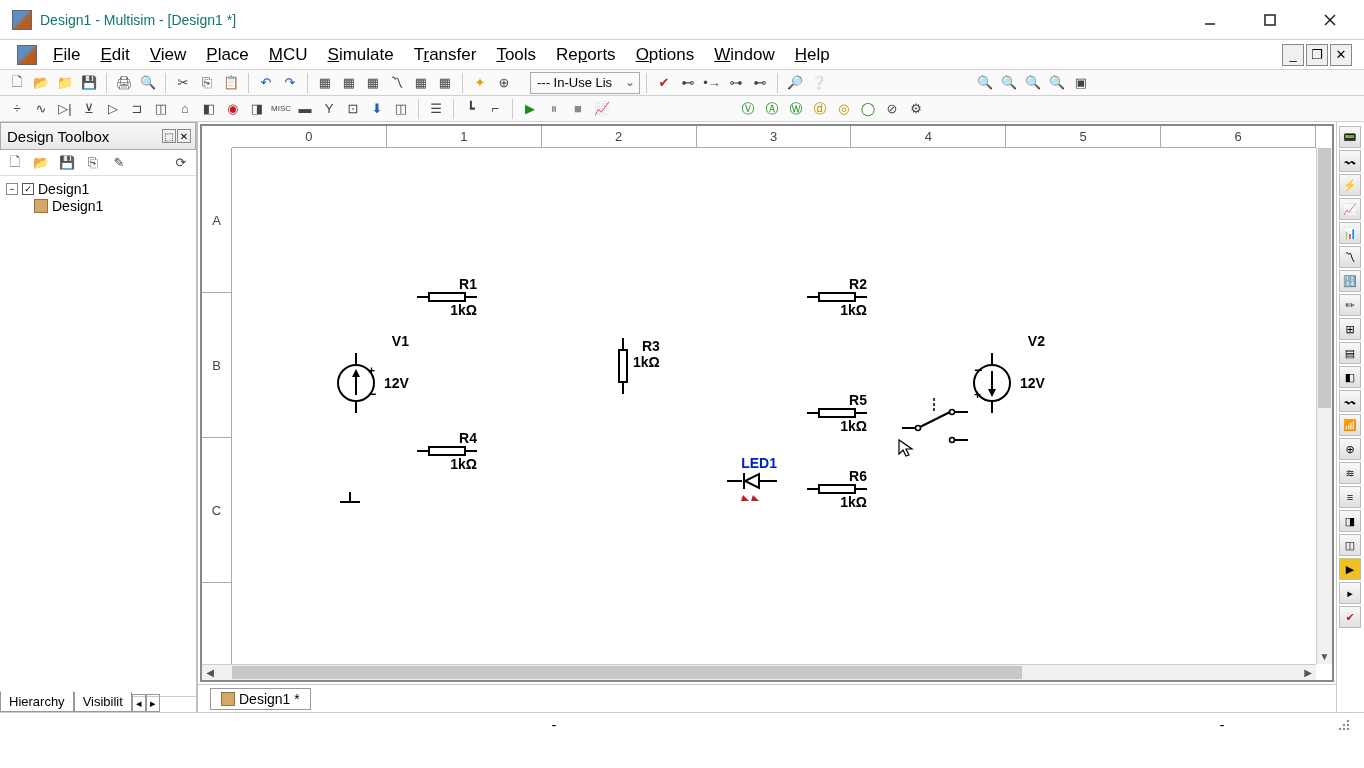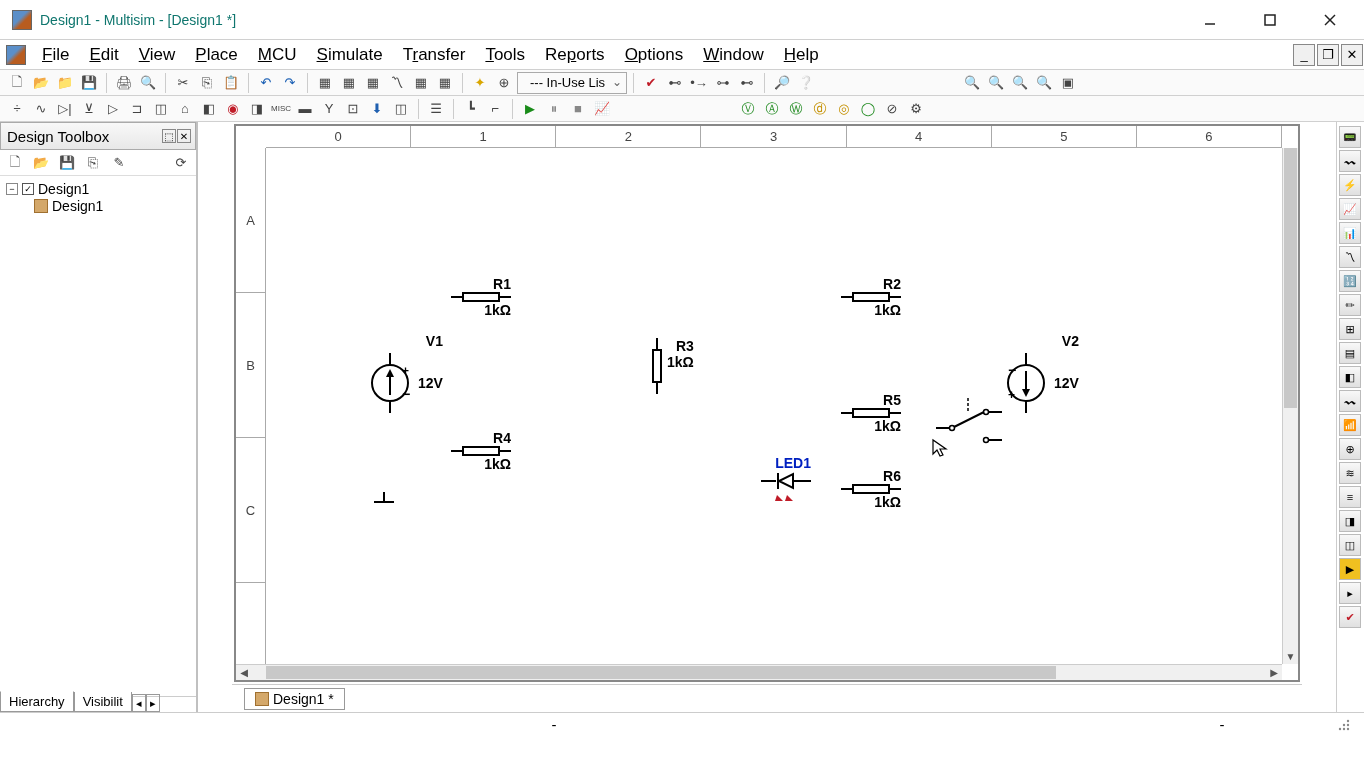--- a/index.html
+++ b/index.html
@@ -4,36 +4,36 @@
 <style>
 * { box-sizing: border-box; margin: 0; padding: 0; font-family: "Segoe UI", Tahoma, sans-serif; }
 body { background: #fff; width: 1364px; height: 768px; overflow: hidden; color: #000; }
 
 .title-bar { height: 40px; background: #fff; display: flex; align-items: center; padding: 0 4px; border-bottom: 1px solid #d0d0d0; }
 .title-bar .app-icon { width: 20px; height: 20px; margin: 0 8px; background: linear-gradient(135deg, #5b8fc9 40%, #b85c1f 60%); border: 1px solid #666; }
 .title-bar .title-text { font-size: 14px; flex: 1; color: #0f766e; }
 .title-controls { display: flex; }
 .title-controls .ctl { width: 60px; height: 36px; display: flex; align-items: center; justify-content: center; font-size: 14px; }
 
-.menu-bar { height: 30px; display: flex; align-items: center; padding: 0 0; border-bottom: 1px solid #d0d0d0; }
+.menu-bar { height: 30px; display: flex; align-items: center; padding: 0 11px; border-bottom: 1px solid #d0d0d0; }
 .menu-bar .app-icon-sm { width: 20px; height: 20px; margin: 0 6px; background: linear-gradient(135deg, #5b8fc9 40%, #b85c1f 60%); border: 1px solid #666; }
 .menu-bar .menu-item { padding: 4px 10px; font-size: 17px; }
 .menu-bar .menu-item span.u { text-decoration: underline; }
 .menu-spacer { flex: 1; }
 .mdi-controls { display: flex; align-items: center; }
 .mdi-controls .mc { width: 22px; height: 22px; border: 1px solid #888; margin: 0 1px; display: flex; align-items: center; justify-content: center; font-size: 13px; background: #f0f0f0; }
 
 .toolbar-row { height: 26px; display: flex; align-items: center; padding: 2px 6px; border-bottom: 1px solid #d0d0d0; background: #fafafa; gap: 2px; }
 .tb-btn { width: 22px; height: 22px; display: flex; align-items: center; justify-content: center; font-size: 13px; color: #444; border: 1px solid transparent; }
 .tb-sep { width: 1px; height: 20px; background: #ccc; margin: 0 4px; }
-.tb-combo { border: 1px solid #aaa; height: 22px; padding: 0 18px 0 12px; font-size: 13px; background: #fafafa; position: relative; display: flex; align-items: center; width: 110px; }
+.tb-combo { border: 1px solid #aaa; height: 22px; padding: 0 18px 0 6px; font-size: 13px; background: #fafafa; position: relative; display: flex; align-items: center; width: 110px; margin-left: 13px; }
 .tb-combo::after { content: "⌄"; position: absolute; right: 4px; top: 2px; color: #666; font-size: 12px; }
 .tb-combo-wide { width: 200px; border: 1px solid #aaa; height: 24px; padding: 0 6px; font-size: 17px; background: #fff; display: flex; align-items: center; }
 
-.workspace { display: flex; height: 590px; gap: 34px; }
+.workspace { display: flex; height: 590px; }
 
 .toolbox-panel { width: 198px; border-right: 2px solid #c0c0c0; display: flex; flex-direction: column; }
 .toolbox-hdr { height: 28px; background: linear-gradient(#f8f8f8, #e8e8e8); border: 1px solid #aaa; display: flex; align-items: center; padding: 0 6px; font-size: 15px; position: relative; }
 .toolbox-hdr .pin { position: absolute; right: 4px; display: flex; gap: 1px; }
 .toolbox-hdr .pin span { width: 14px; height: 14px; border: 1px solid #888; font-size: 10px; display: flex; align-items: center; justify-content: center; }
 .toolbox-tb { height: 26px; display: flex; align-items: center; padding: 2px 4px; gap: 4px; border-bottom: 1px solid #ddd; }
 .toolbox-tree { flex: 1; padding: 4px 6px; font-size: 14px; }
 .tree-node { display: flex; align-items: center; gap: 4px; margin: 1px 0; }
 .tree-exp { width: 12px; height: 12px; border: 1px solid #888; font-size: 9px; display: flex; align-items: center; justify-content: center; }
 .tree-cb { width: 12px; height: 12px; border: 1px solid #555; display: flex; align-items: center; justify-content: center; font-size: 9px; }

